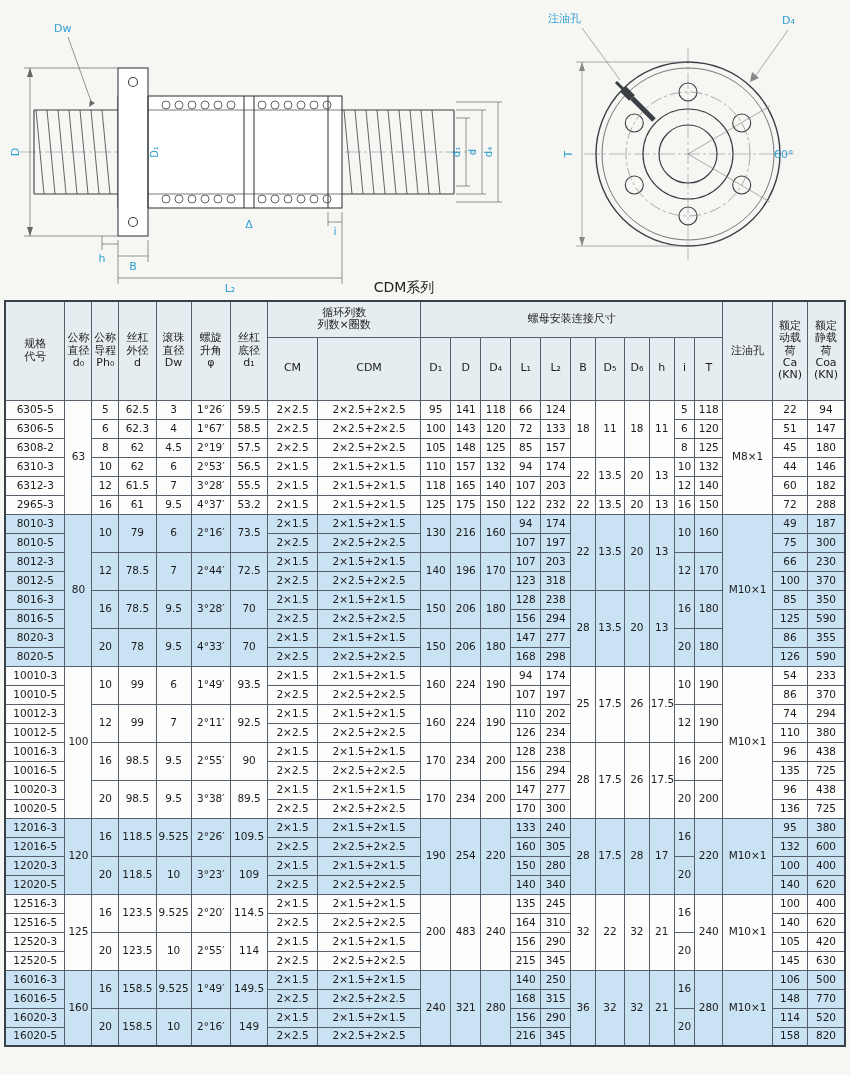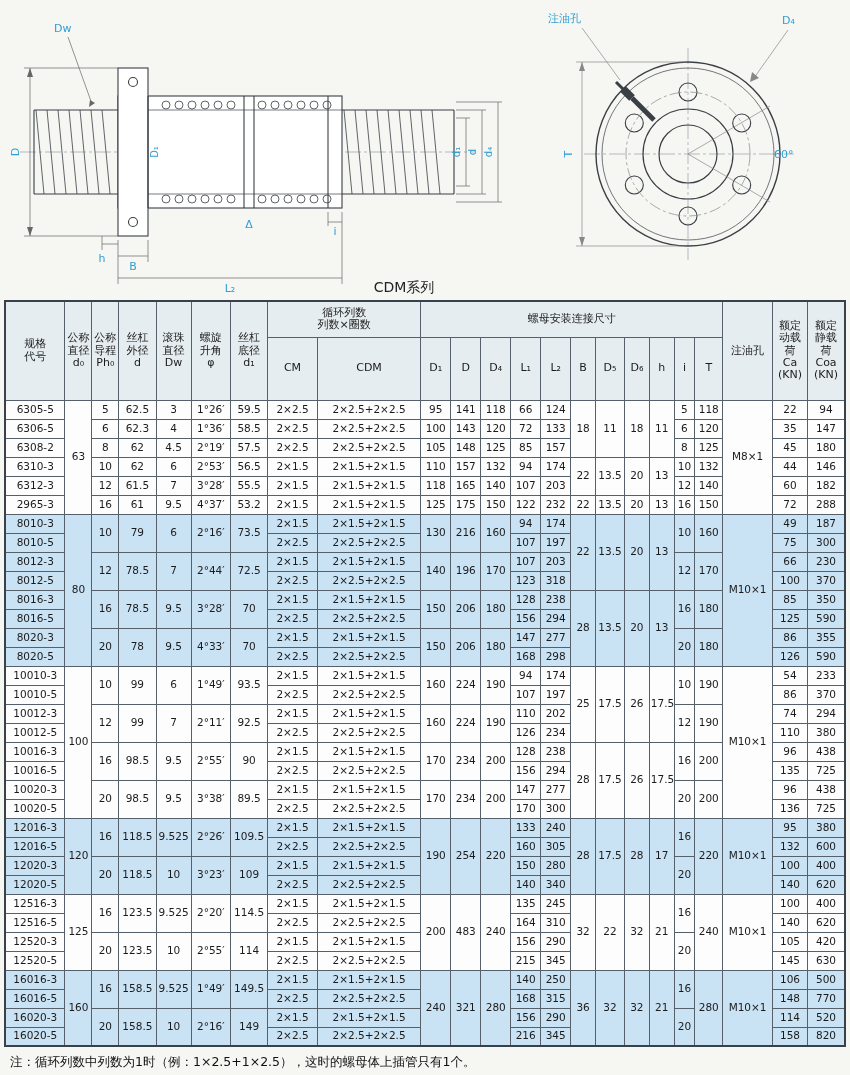--- a/index.html
+++ b/index.html
@@ -284,32 +284,32 @@
           <td>118</td>
           <td rowspan="6">M8×1</td>
           <td>22</td>
           <td>94</td>
         </tr>
         <tr>
           <td>6306-5</td>
           <td>6</td>
           <td>62.3</td>
           <td>4</td>
-          <td>1°36′</td>
+          <td>1°67′</td>
           <td>58.5</td>
           <td>2×2.5</td>
           <td>2×2.5+2×2.5</td>
           <td>100</td>
           <td>143</td>
           <td>120</td>
           <td>72</td>
           <td>133</td>
           <td>6</td>
           <td>120</td>
-          <td>35</td>
+          <td>51</td>
           <td>147</td>
         </tr>
         <tr>
           <td>6308-2</td>
           <td>8</td>
           <td>62</td>
           <td>4.5</td>
           <td>2°19′</td>
           <td>57.5</td>
           <td>2×2.5</td>
@@ -803,15 +803,14 @@
           <td>2×2.5</td>
           <td>2×2.5+2×2.5</td>
           <td>216</td>
           <td>345</td>
           <td>158</td>
           <td>820</td>
         </tr>
       </tbody>
   </table>
 
-  <div class="note">注：循环列数中列数为1时（例：1×2.5+1×2.5），这时的螺母体上插管只有1个。</div>
 
 </div>
 
 </body></html>

